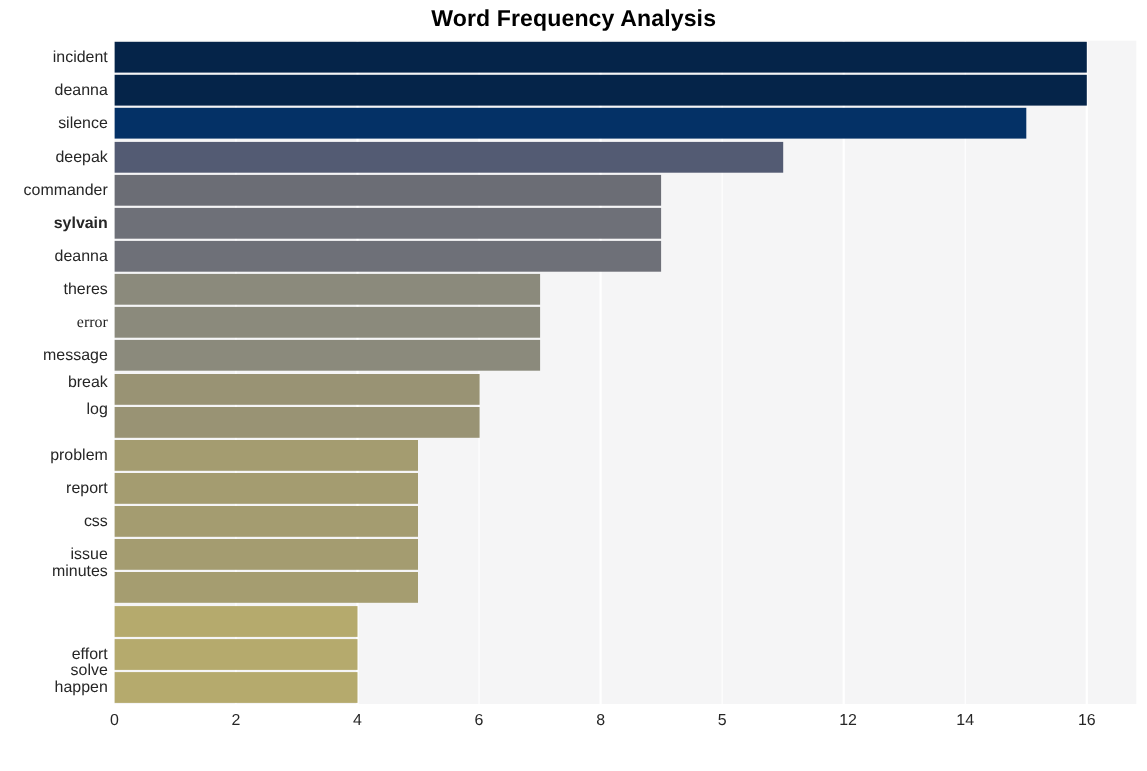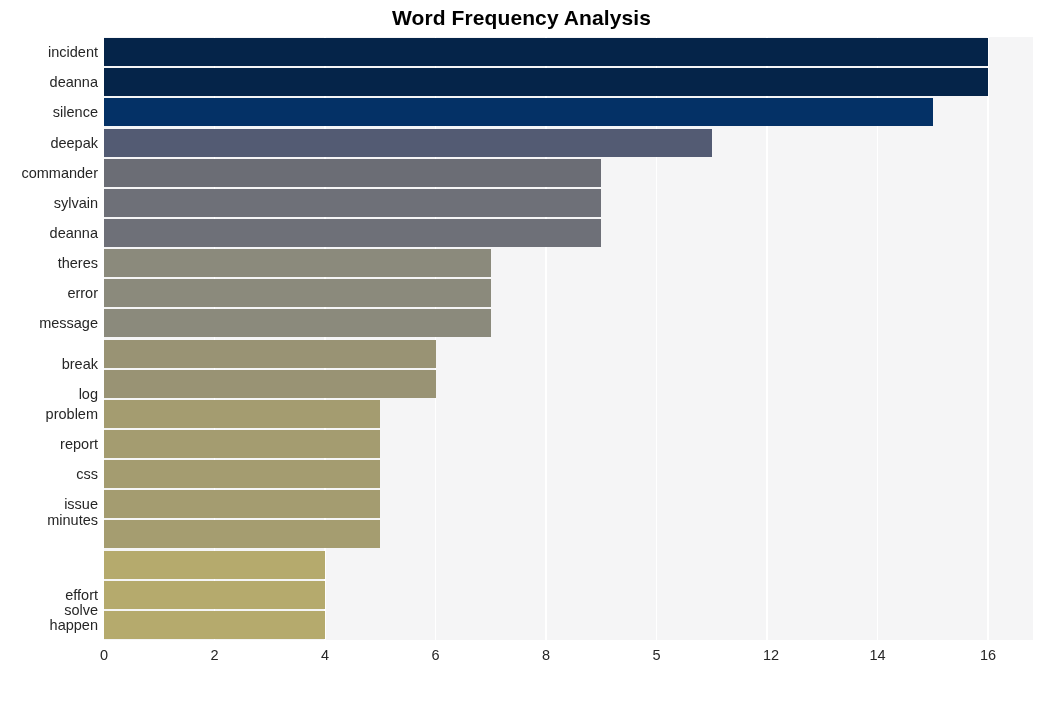--- a/index.html
+++ b/index.html
@@ -121,27 +121,27 @@
 <div id="figure">
 
   <div id="chart-title">Word Frequency Analysis</div>
 
   <div id="y-axis">
       <div class="ytick" style="top: 6.075px;">incident</div>
       <div class="ytick" style="top: 36.225px;">deanna</div>
       <div class="ytick" style="top: 66.375px;">silence</div>
       <div class="ytick" style="top: 96.525px;">deepak</div>
       <div class="ytick" style="top: 126.675px;">commander</div>
-      <div class="ytick" style="top: 156.825px;">sylvain</div>
+      <div class="ytick" style="top: 156.825px; font-weight: bold;">sylvain</div>
       <div class="ytick" style="top: 186.975px;">deanna</div>
       <div class="ytick" style="top: 217.125px;">theres</div>
-      <div class="ytick" style="top: 247.275px;">error</div>
+      <div class="ytick" style="top: 247.275px; font-family: Liberation Serif, serif;">error</div>
       <div class="ytick" style="top: 277.425px;">message</div>
-      <div class="ytick" style="top: 318px; text-align: right;">break</div>
-      <div class="ytick" style="top: 348px; text-align: right;">log</div>
+      <div class="ytick" style="top: 302px; text-align: right;">break</div>
+      <div class="ytick" style="top: 326px; text-align: right;">log</div>
       <div class="ytick" style="top: 367.875px;">problem</div>
       <div class="ytick" style="top: 398.025px;">report</div>
       <div class="ytick" style="top: 428.175px;">css</div>
       <div class="ytick" style="top: 458.325px;">issue</div>
       <div class="ytick" style="top: 474px;">minutes</div>
       <div class="ytick" style="top: 518.625px; margin-top: 45px;">solve</div>
       <div class="ytick" style="top: 548.775px;">effort</div>
       <div class="ytick" style="top: 578.925px;">happen</div>
     </div>
 

